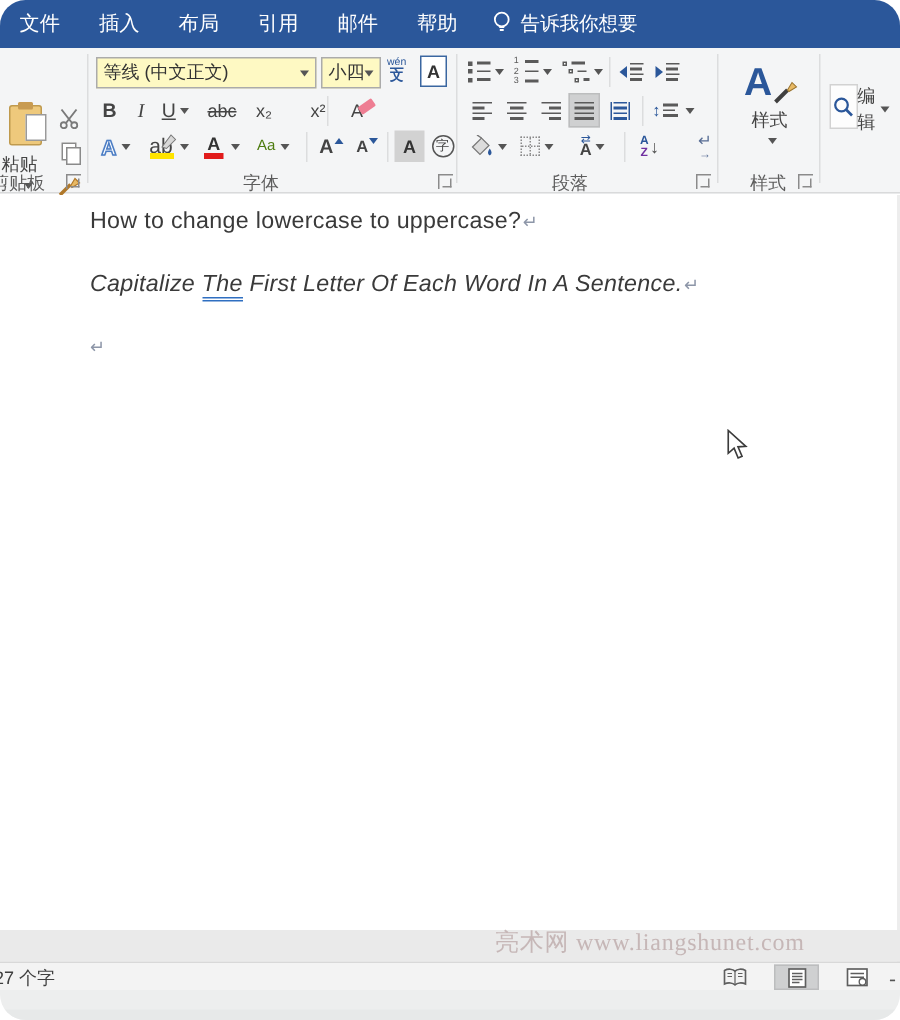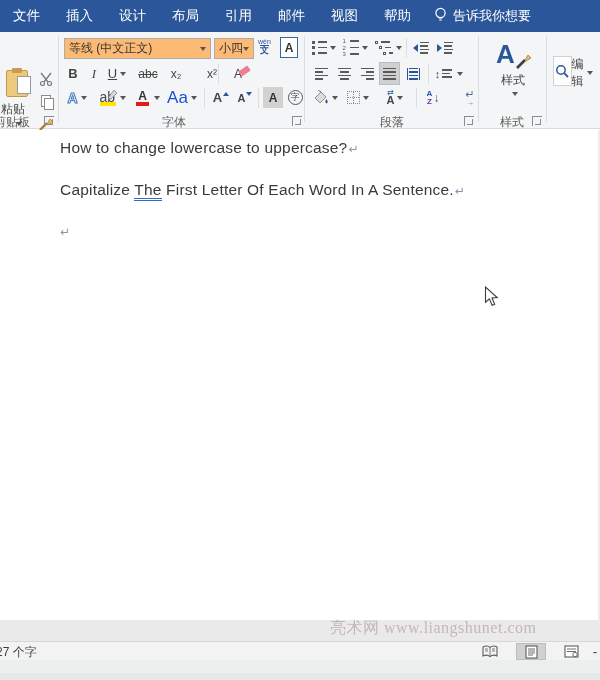--- a/index.html
+++ b/index.html
@@ -1,20 +1,20 @@
 <!DOCTYPE html>
 <html><head>
 <meta charset="utf-8">
 <style>
   * { margin:0; padding:0; box-sizing:border-box; }
   html,body { background:#fff; }
   #app {
     position:relative; width:600px; height:680px; overflow:hidden;
     font-family:"Liberation Sans","DejaVu Sans",sans-serif;
-    background:#fff; -webkit-font-smoothing:antialiased;
+    background:#fff;border-radius:17px; -webkit-font-smoothing:antialiased;
   }
   
   .tabbar { position:absolute; left:0; top:0; width:600px; height:32px;
     background:#2b579a; display:flex; align-items:stretch; overflow:hidden; }
   .tab { color:#fff; font-size:13.5px; line-height:32px; padding:0 13px;
     white-space:nowrap; cursor:default; }
   .tab.active { background:#f4f5f6; color:#2b579a; }
   .tellme { display:flex; align-items:center; color:#fff; font-size:13px;
     gap:6px; padding-left:10px; white-space:nowrap; }
   
@@ -23,21 +23,21 @@
   .vsep { position:absolute; top:4px; height:86px; width:1px; background:#dcddde; }
   .grouplabel { position:absolute; top:82px; font-size:12px; color:#5d5d5d; white-space:nowrap; }
   .launcher { position:absolute; top:84px; width:10px; height:10px;
     border-left:1px solid #8b8b8b; border-top:1px solid #8b8b8b; }
   .launcher:after { content:""; position:absolute; left:2px; top:2px; width:5px; height:5px;
     border-right:1.5px solid #8b8b8b; border-bottom:1.5px solid #8b8b8b; }
   .rbtn { position:absolute; display:flex; align-items:center; justify-content:center;
     height:21px; cursor:default; }
   .dd { width:0; height:0; border-left:3px solid transparent; border-right:3px solid transparent;
     border-top:4px solid #555; display:inline-block; margin-left:3px; }
-  .combo { position:absolute; height:21px; background:#fdba74; border:1px solid #ababab;
+  .combo { position:absolute; height:21px; background:#fef9c3; border:1px solid #ababab;
     display:flex; align-items:center; font-size:12px; color:#333; padding:0 4px; }
   .combo .dd { margin-left:auto; }
   
   .paste-big { position:absolute; left:0; top:36px; width:34px; height:74px;
     display:flex; flex-direction:column; align-items:center; }
   .clipbase { position:relative; width:22px; height:27px; background:#eec97c;
     border:1px solid #bf9a4e; border-radius:2px; margin-top:2px; }
   .clipclip { position:absolute; left:5px; top:-3px; width:10px; height:5px;
     background:#c89b51; border-radius:1px; }
   .clippage { position:absolute; right:-4px; top:5px; width:14px; height:18px;
@@ -89,25 +89,23 @@
   .cursor { position:absolute; left:484px; top:286px; }
 </style>
 </head>
 <body>
 
 <div id="app">
 
   <div class="tabbar">
     <div class="tab">文件</div>
     <div class="tab">插入</div>
-    <div class="tab">设计</div>
     <div class="tab">布局</div>
     <div class="tab">引用</div>
     <div class="tab">邮件</div>
-    <div class="tab">视图</div>
     <div class="tab">帮助</div>
     <div class="tellme">
       <span>
         <svg width="13" height="16" viewBox="0 0 13 16">
             <circle cx="6.5" cy="6" r="4.6" fill="none" stroke="#fff" stroke-width="1.2"></circle>
             <path d="M4.8 11 h3.4 M5.2 13 h2.6" stroke="#fff" stroke-width="1.2"></path>
           </svg>
       </span>
       <span>告诉我你想要</span>
     </div>
@@ -206,21 +204,21 @@
       </span>
       <span class="dd"></span>
     </div>
     <div class="rbtn" style="left:132px; top:55px; width:30px;">
       <span style="position:relative; width:17px; height:18px; display:block; text-align:center;">
         <span style="font-size:12px; font-weight:bold; color:#333;">A</span>
         <span class="redbar"></span>
       </span>
       <span class="dd"></span>
     </div>
-    <div class="rbtn" style="left:166px; top:55px; width:32px; font-size:17px; color:#1d4ed8;">
+    <div class="rbtn" style="left:166px; top:55px; width:32px; font-size:10px; color:#4d7c0f;">
       <span>Aa</span>
       <span class="dd"></span>
     </div>
     <div class="vsep" style="left:204px; top:56px; height:20px;"></div>
     <div class="rbtn" style="left:210px; top:55px; width:22px;">
       <span style="font-size:13px; font-weight:bold; color:#444;">A</span>
       <span style="width:0;height:0;border-left:3px solid transparent;border-right:3px solid transparent;border-bottom:4px solid #2b579a; margin-left:1px; margin-bottom:8px;"></span>
     </div>
     <div class="rbtn" style="left:234px; top:55px; width:22px;">
       <span style="font-size:11px; font-weight:bold; color:#444;">A</span>
@@ -385,21 +383,21 @@
         <span style="font-size:8px; font-weight:bold; color:#7030a0;">Z</span>
       </span>
       <span style="font-size:12px; color:#555;">↓</span>
     </div>
     <div class="rbtn" style="left:458px; top:55px; width:24px;">
       <span class="stackchar" style="color:#5a6f96;">
         <span style="font-size:11px; line-height:9px;">↵</span>
         <span style="font-size:8px; line-height:7px;">→</span>
       </span>
     </div>
-    <div class="grouplabel" style="left:380px;">段落</div>
+    <div class="grouplabel" style="left:368px;">段落</div>
     <div class="launcher" style="left:464px;"></div>
     <div class="vsep" style="left:478px;"></div>
 
     <div class="rbtn" style="left:486px; top:4px; width:54px; height:62px; flex-direction:column;">
       <span style="position:relative; width:34px; height:30px;">
         <span style="font-size:26px; font-weight:bold; color:#2b579a; line-height:30px;">A</span>
         <svg width="18" height="18" viewBox="0 0 18 18" style="position:absolute; right:-2px; bottom:-2px;">
             <path d="M3 15 L11 7" stroke="#3f3f3f" stroke-width="2.6"></path>
             <path d="M11 7 L14 2 L17 5 L12 8 Z" fill="#e8b964" stroke="#9a7430" stroke-width=".7"></path>
           </svg>
@@ -420,21 +418,21 @@
       </span>
       <span style="margin-top:4px;">编辑</span>
       <span class="dd" style="margin-top:3px;"></span>
     </div>
   </div>
 
   <div class="docarea">
     <div class="docline" style="top:9px;">
       <span>How to change lowercase to uppercase?</span><span class="pilcrow">↵</span>
     </div>
-    <div class="docline" style="top:51px;">
+    <div class="docline" style="top:51px;font-style:italic;">
       <span>Capitalize </span><span class="marked">The</span><span> First Letter Of Each Word In A Sentence.</span><span class="pilcrow">↵</span>
     </div>
     <div class="docline" style="top:92px;">
       <span class="pilcrow" style="margin-left:0;">↵</span>
     </div>
   </div>
   <div class="scrollEdge"></div>
 
   <div class="cursor">
     <svg width="16" height="21" viewBox="0 0 16 21">

